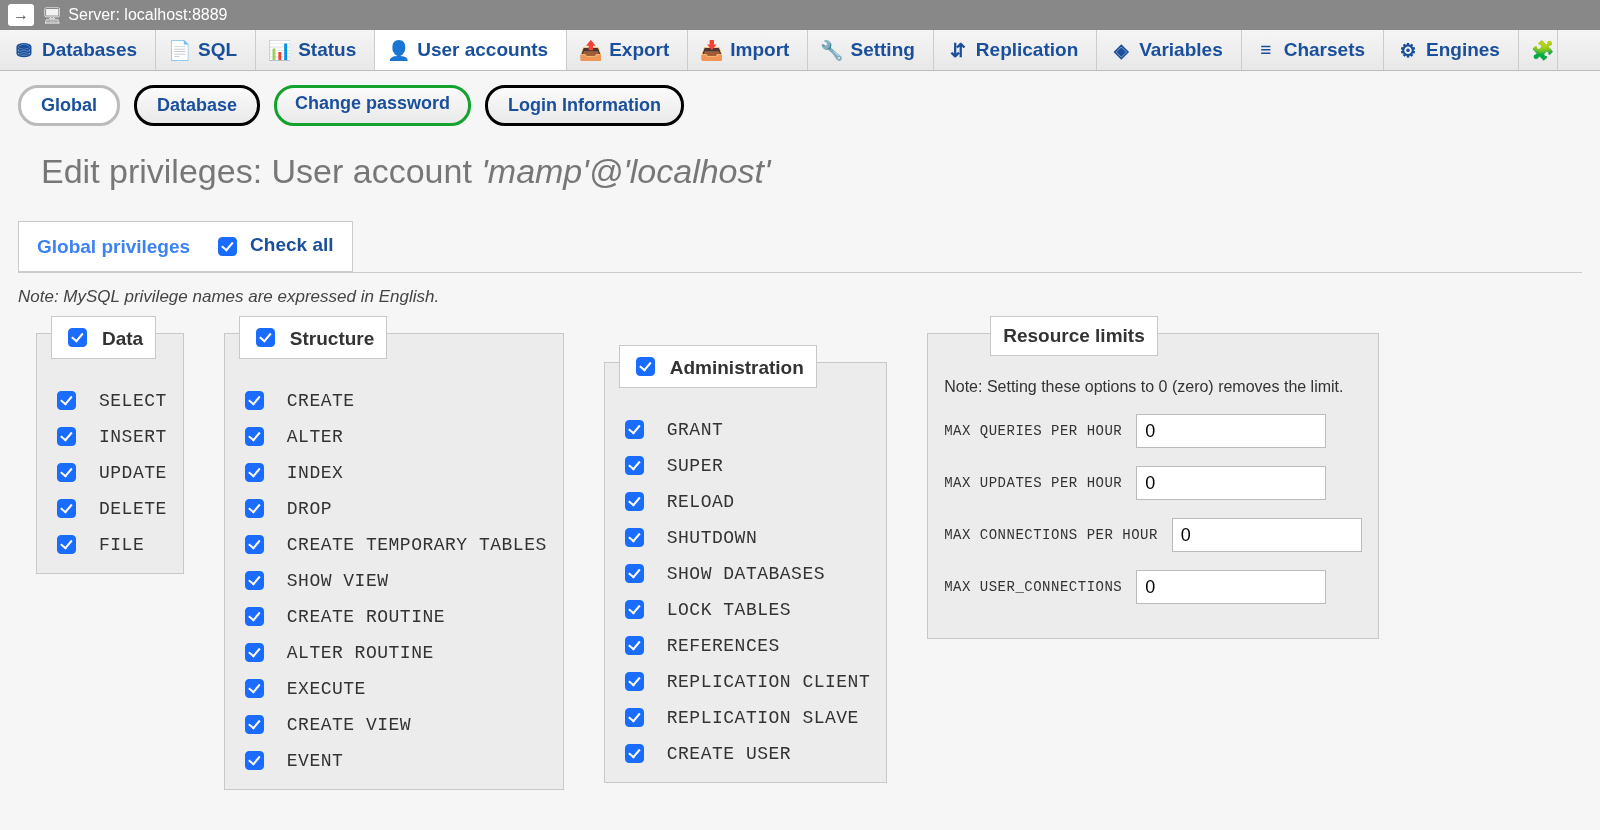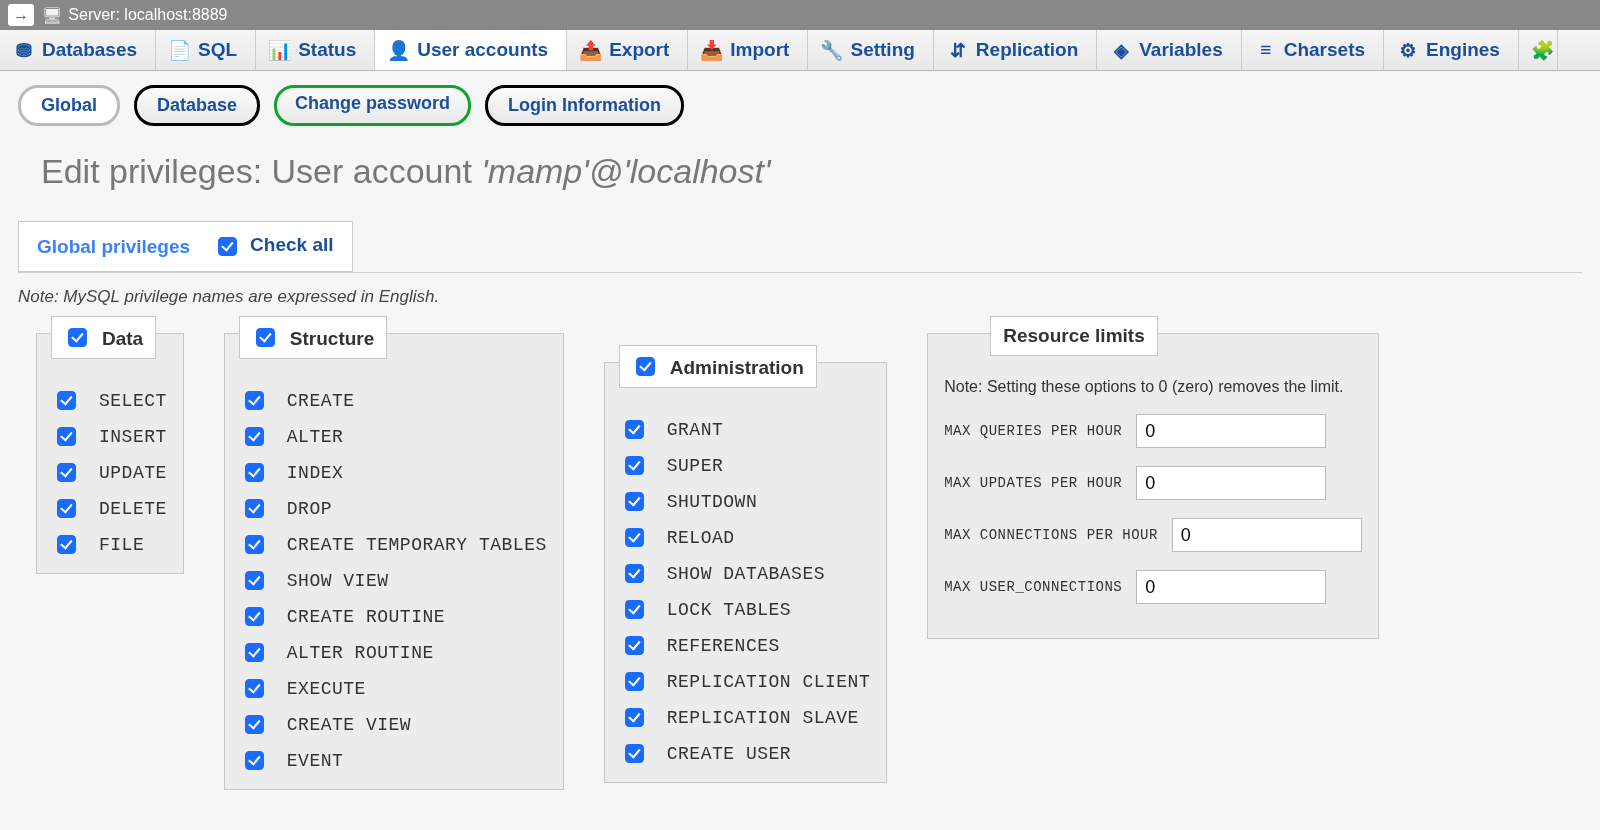--- a/index.html
+++ b/index.html
@@ -368,25 +368,25 @@
           <label>
             <input type="checkbox" class="chk" checked="" style="">
             <span>GRANT</span>
           </label>
           <label>
             <input type="checkbox" class="chk" checked="" style="">
             <span>SUPER</span>
           </label>
           <label>
             <input type="checkbox" class="chk" checked="" style="">
+            <span>RELOAD</span>
+          </label>
+          <label>
+            <input type="checkbox" class="chk" checked="" style="">
             <span>SHUTDOWN</span>
-          </label>
-          <label>
-            <input type="checkbox" class="chk" checked="" style="">
-            <span>RELOAD</span>
           </label>
           <label>
             <input type="checkbox" class="chk" checked="" style="">
             <span>SHOW DATABASES</span>
           </label>
           <label>
             <input type="checkbox" class="chk" checked="" style="">
             <span>LOCK TABLES</span>
           </label>
           <label>

